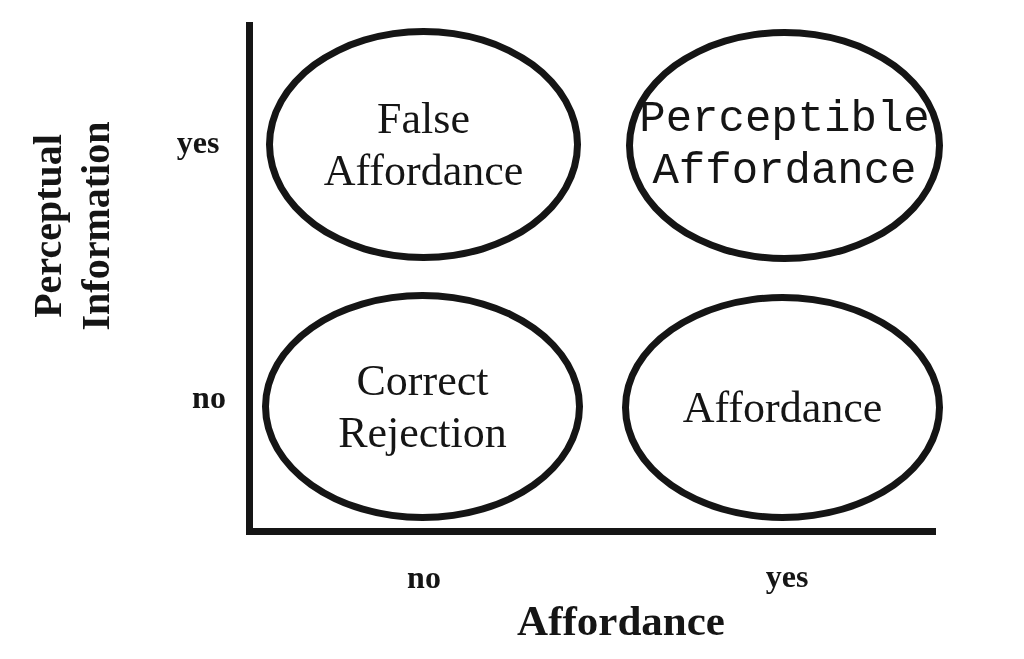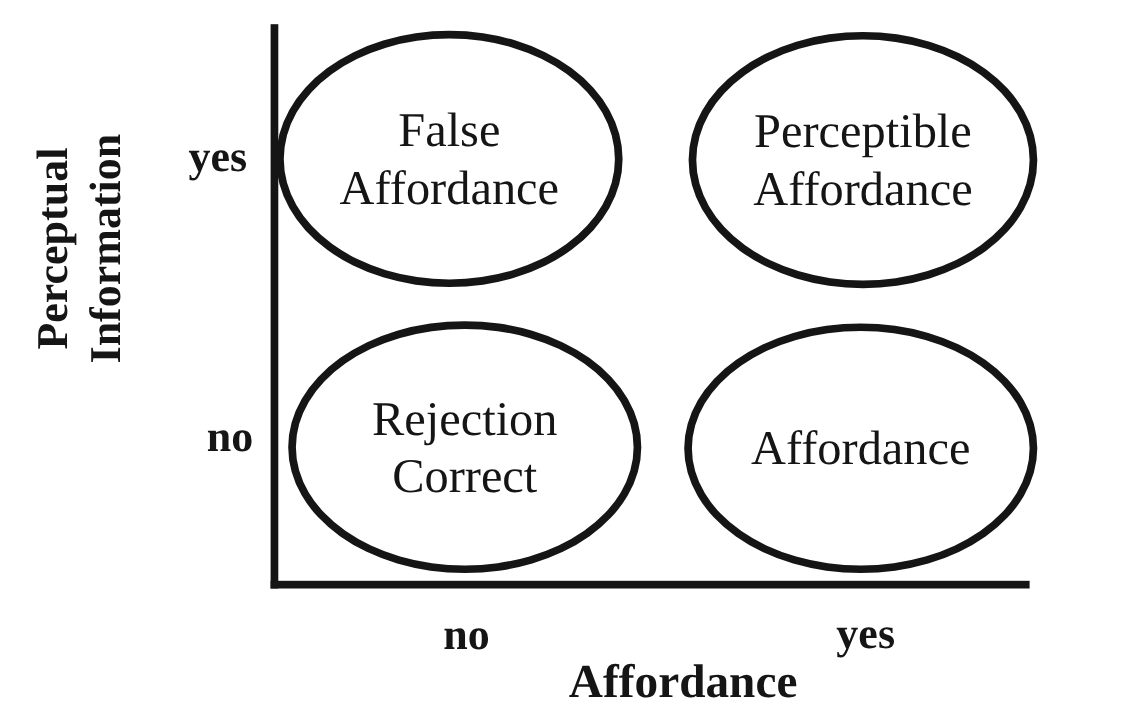--- a/index.html
+++ b/index.html
@@ -37,41 +37,41 @@
   .ellipse {
     position: absolute;
     box-sizing: border-box;
     border: 7px solid #151515;
     border-radius: 50%;
     background: #ffffff;
     display: flex;
     align-items: center;
     justify-content: center;
   }
-  .ellipse-tl { left: 251px; top: 28px;  width: 315px; height: 233px; }
-  .ellipse-tr { left: 626px; top: 29px;  width: 317px; height: 233px; }
+  .ellipse-tl { left: 266px; top: 28px;  width: 315px; height: 233px; }
+  .ellipse-tr { left: 626px; top: 29px;  width: 317px; height: 233px; font-family: Liberation Mono, monospace; }
   .ellipse-bl { left: 262px; top: 292px; width: 321px; height: 229px; }
   .ellipse-br { left: 622px; top: 294px; width: 321px; height: 227px; }
   .cell-label {
     font-size: 44px;
     line-height: 1.17;
     text-align: center;
     white-space: nowrap;
     color: #151515;
   }
   .cell-label span { display: block; }
   
   .centered {
     position: absolute;
     transform: translate(-50%, -50%);
     white-space: nowrap;
   }
   .tick {
     font-weight: bold;
-    font-size: 40px;
+    font-size: 32px;
     line-height: 1;
   }
   .tick-y-yes { left: 198px; top: 142px; }
   .tick-y-no  { left: 209px; top: 397px; }
   .tick-x-no  { left: 424px; top: 577px; }
   .tick-x-yes { left: 787px; top: 576px; }
   .x-axis-title {
     left: 621px;
     top: 620px;
     font-weight: bold;
@@ -118,22 +118,22 @@
 
   <div class="ellipse ellipse-tr">
     <div class="cell-label">
       <span>Perceptible</span>
       <span>Affordance</span>
     </div>
   </div>
 
   <div class="ellipse ellipse-bl">
     <div class="cell-label">
+      <span>Correct</span>
       <span>Rejection</span>
-      <span>Correct</span>
     </div>
   </div>
 
   <div class="ellipse ellipse-br">
     <div class="cell-label">
       <span>Affordance</span>
     </div>
   </div>
 
 </div>

